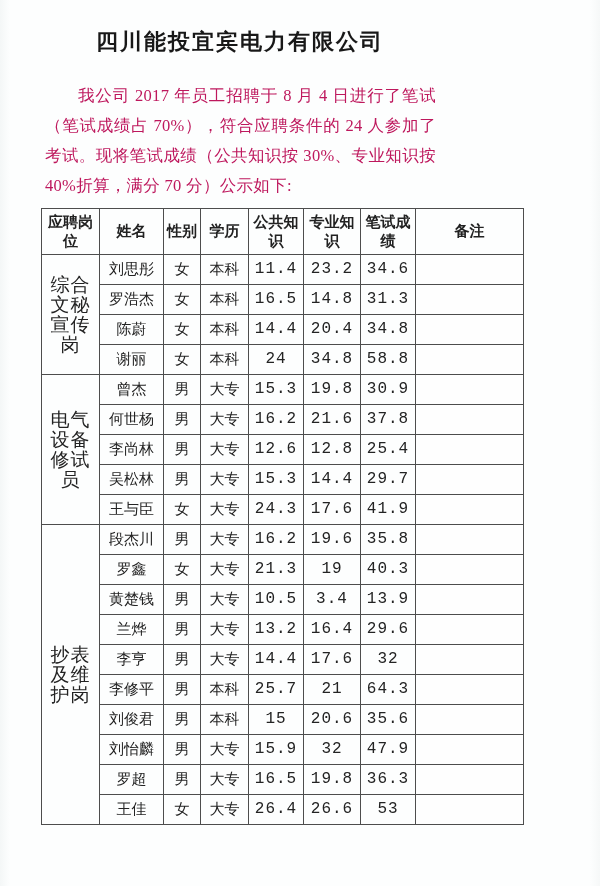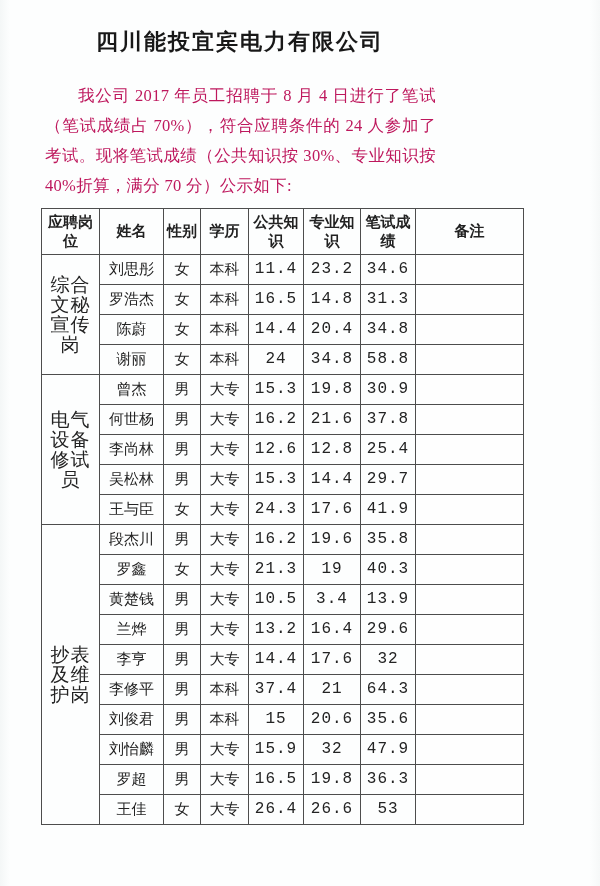--- a/index.html
+++ b/index.html
@@ -246,21 +246,21 @@
           <td>大专</td>
           <td class="num-cell">14.4</td>
           <td class="num-cell">17.6</td>
           <td class="num-cell">32</td>
           <td class="remark-cell"></td>
         </tr>
         <tr>
           <td>李修平</td>
           <td>男</td>
           <td>本科</td>
-          <td class="num-cell">37.4</td>
+          <td class="num-cell">25.7</td>
           <td class="num-cell">21</td>
           <td class="num-cell">64.3</td>
           <td class="remark-cell"></td>
         </tr>
         <tr>
           <td>刘俊君</td>
           <td>男</td>
           <td>本科</td>
           <td class="num-cell">15</td>
           <td class="num-cell">20.6</td>

